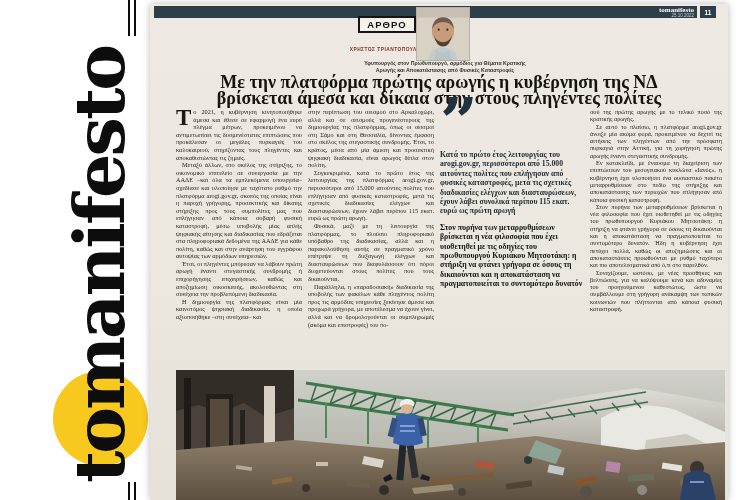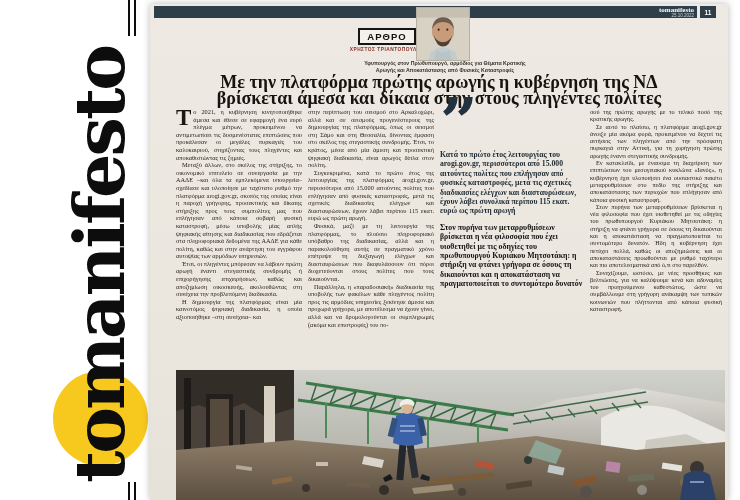--- a/index.html
+++ b/index.html
@@ -32,21 +32,21 @@
   .masthead-name { display:block; color:#ffffff; font-weight:bold;
                    font-size:7px; line-height:6px; font-family:"Liberation Serif",serif; }
   .masthead-date { display:block; color:#c9d2d8; font-size:4.5px; line-height:5px;
                    font-family:"Liberation Sans",sans-serif; }
   .pagenum-box { position:absolute; left:550px; top:2px; width:16px; height:12px;
                  background:#2e3f4a; color:#fff; font-family:"Liberation Sans",sans-serif;
                  font-weight:bold; font-size:6.5px; display:flex; align-items:center;
                  justify-content:center; }
 
   
-  .kicker-box { position:absolute; left:208px; top:24px; width:58px; height:17px;
+  .kicker-box { position:absolute; left:208px; top:12px; width:58px; height:17px;
                 border:2px solid #151515; background:#f4f1ea; display:flex;
                 align-items:center; justify-content:center;
                 font-family:"Liberation Sans",sans-serif; font-weight:bold;
                 font-size:9.5px; letter-spacing:1px; color:#121212; }
   .author-name { position:absolute; left:178px; top:43px; width:118px; text-align:center;
                  font-family:"Liberation Sans",sans-serif; font-weight:bold;
                  font-size:4.8px; letter-spacing:.5px; color:#8a2f24; }
   .author-photo { position:absolute; left:266px; top:3px; width:54px; height:54px;
                   border:1px solid #b7b0a3; }
   .byline { position:absolute; left:110px; top:56px; width:370px; text-align:center;

